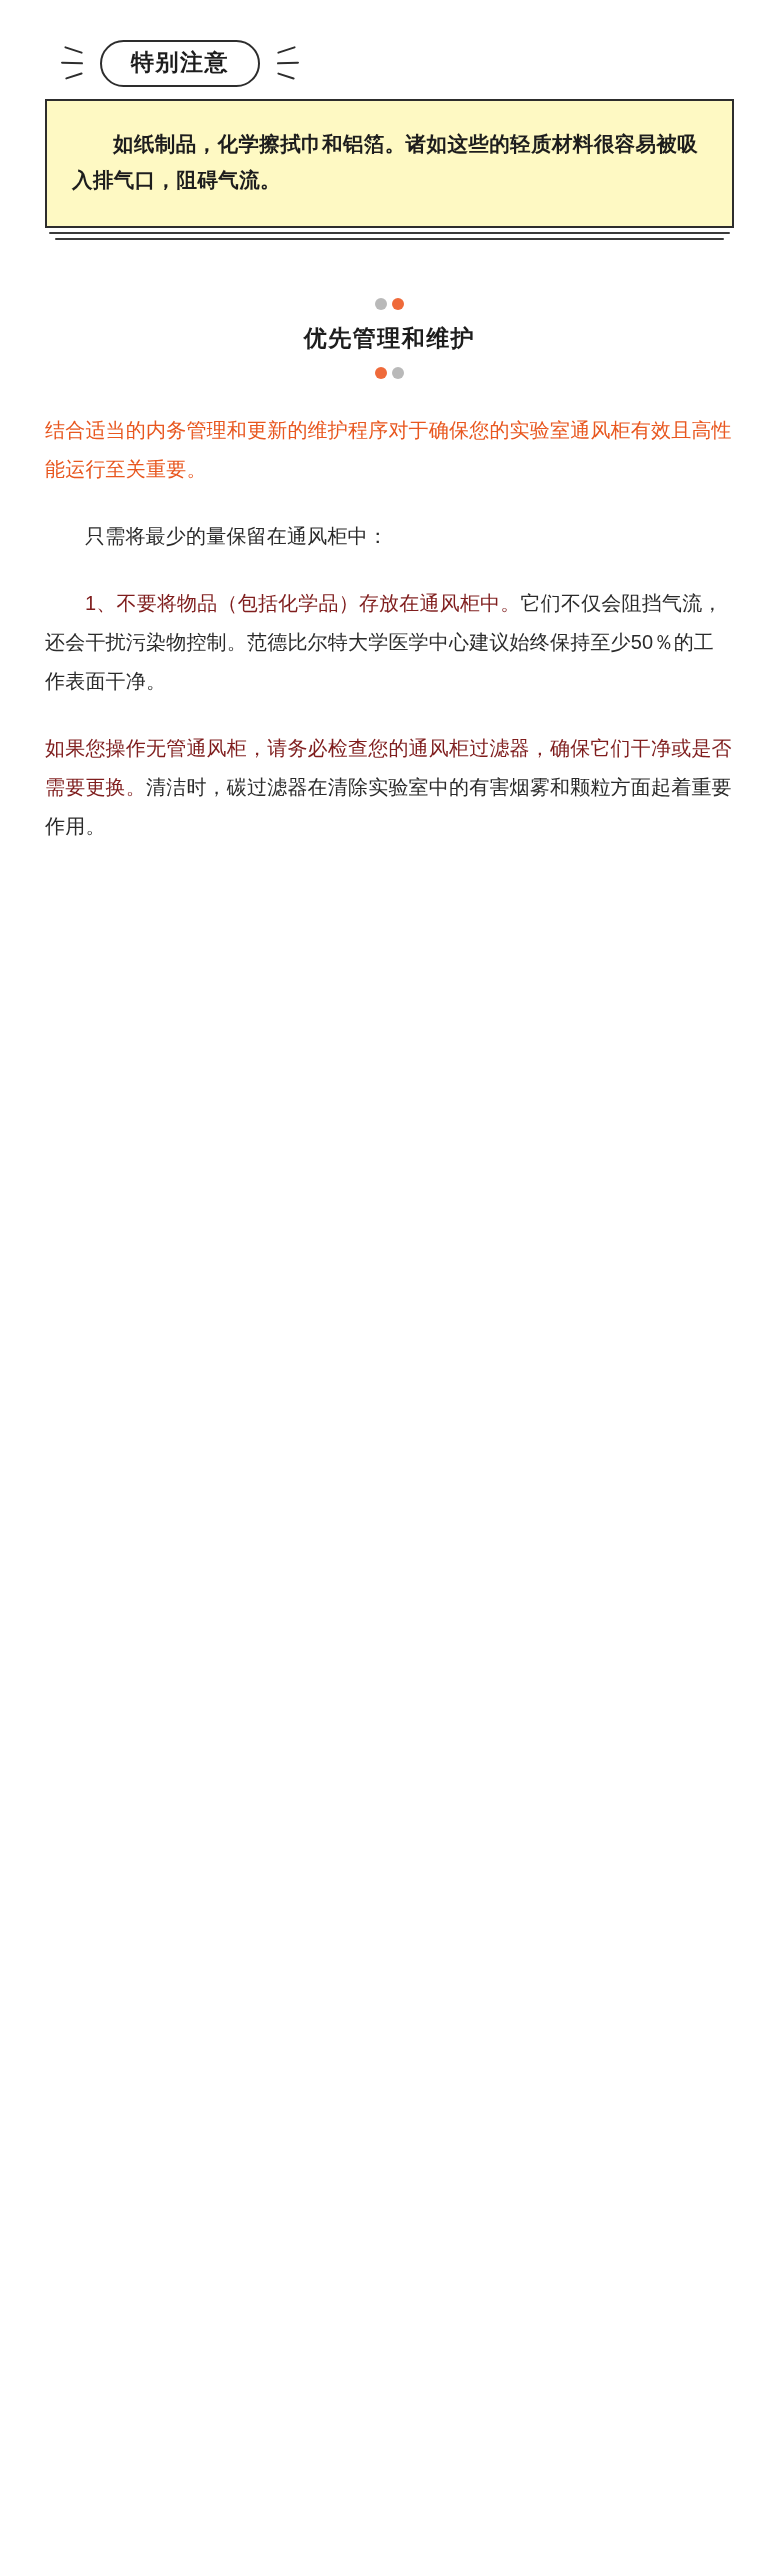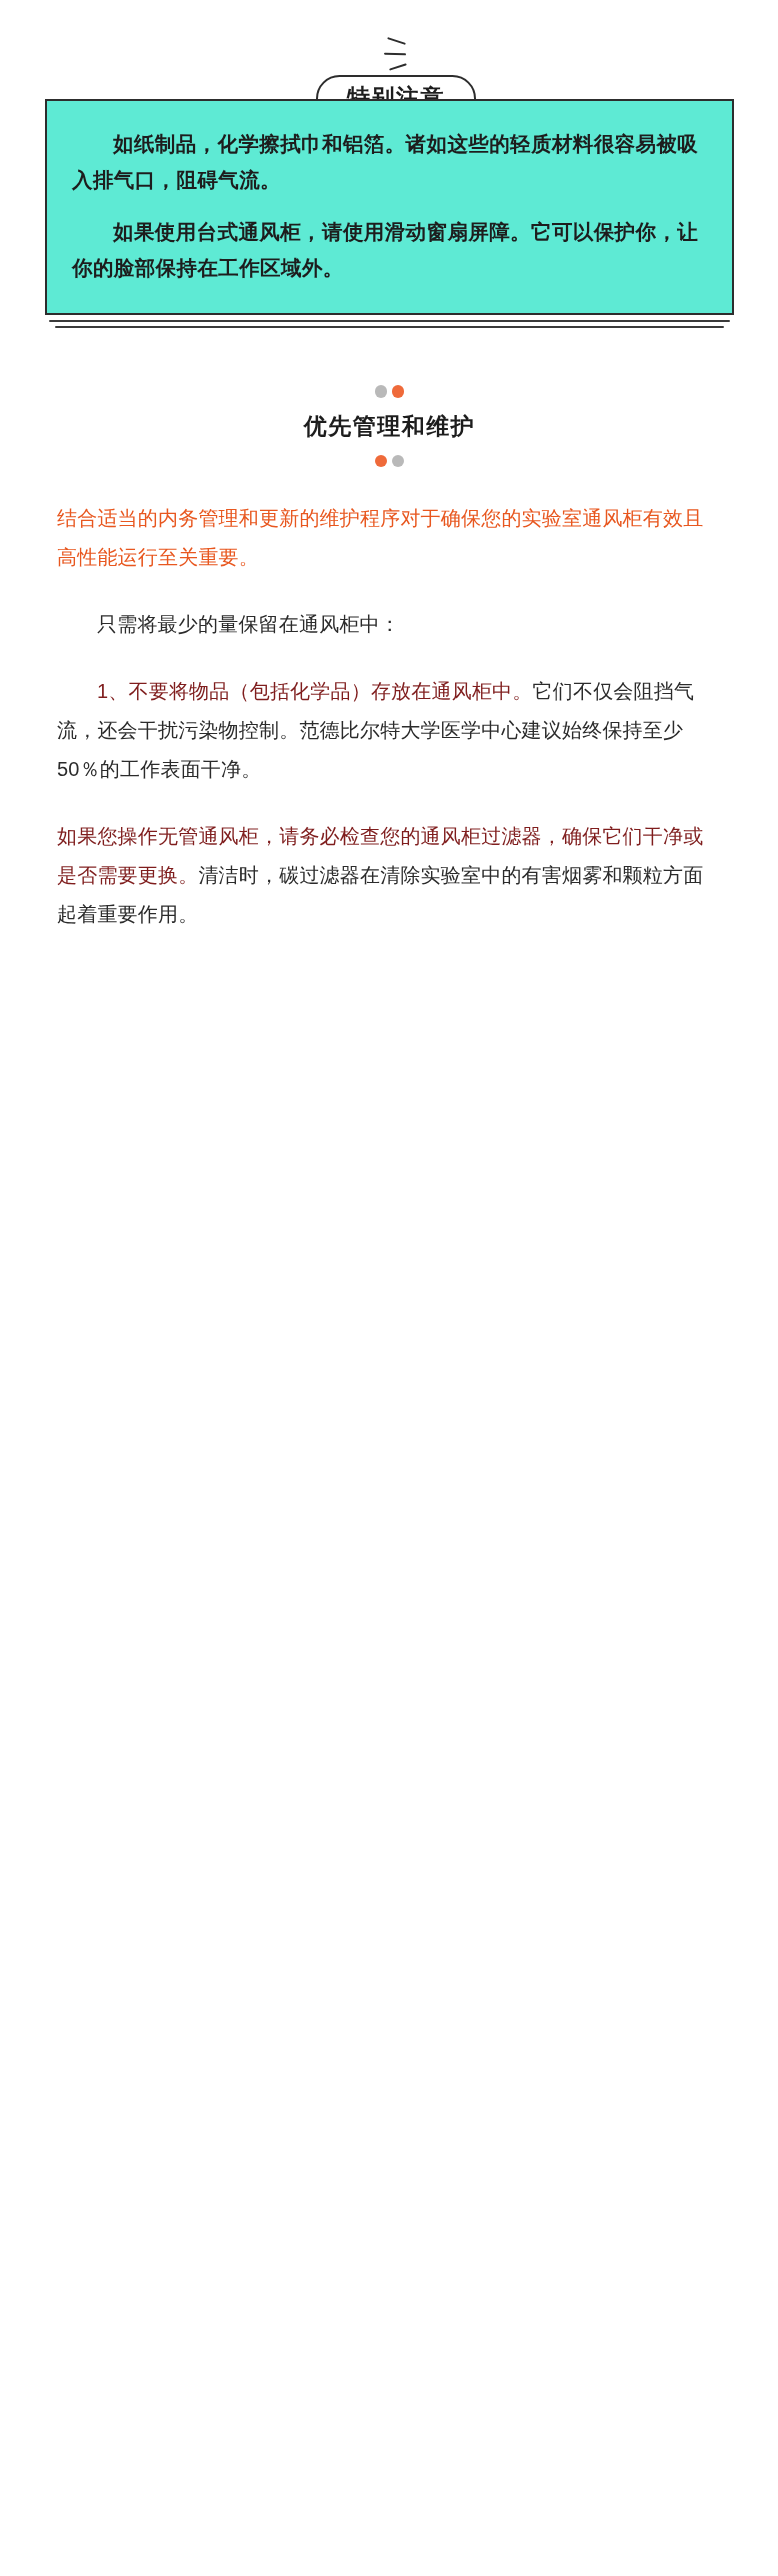--- a/index.html
+++ b/index.html
@@ -23,23 +23,23 @@
   }
 
   
   .notice-wrap {
     position: relative;
     margin: 34px 45px 0 45px;
   }
   .notice-head {
     display: flex;
     align-items: center;
+    gap: 13px;
     margin-left: 13px;
     height: 59px;
-    flex-direction: column;
   }
   .dash-left, .dash-right {
     position: relative;
     width: 29px;
     height: 41px;
     flex: 0 0 auto;
   }
   .dash-left i, .dash-right i {
     position: absolute;
     display: block;
@@ -85,21 +85,21 @@
     position: absolute;
     left: 10.2px; right: 10.2px;
     bottom: -12.4px;
     height: 2.2px;
     background: #3a3a3a;
     border-radius: 1.5px;
   }
   .notice-box {
     position: relative;
     border: 2.2px solid #2d2d2d;
-    background: #5eead4;
+    background: #fef9c3;
     padding: 25px 25px 28px 25px;
     z-index: 2;
   }
   .notice-box p {
     margin: 0;
     font-size: 20.5px;
     line-height: 1.75;
     font-weight: bold;
     color: #1d1d1d;
     letter-spacing: 0.4px;
@@ -131,21 +131,21 @@
   .section-title {
     font-size: 23px;
     font-weight: bold;
     letter-spacing: 1.5px;
     color: #1d1d1d;
     white-space: nowrap;
   }
 
   
   .body {
-    margin: 0 57px;
+    margin: 0 45px;
   }
   .body p {
     margin: 0 0 28px 0;
     font-size: 20px;
     line-height: 1.95;
     color: #2b2b2b;
     letter-spacing: 0.2px;
   }
   .body p.indent { text-indent: 2em; }
   .hl {
@@ -170,21 +170,20 @@
       <span class="dash-right">
         <i></i>
           <i></i>
           <i></i>
       </span>
     </div>
 
     <div class="notice-box-outer">
       <div class="notice-box">
         <p>如纸制品，化学擦拭巾和铝箔。诸如这些的轻质材料很容易被吸入排气口，阻碍气流。</p>
-        <p>如果使用台式通风柜，请使用滑动窗扇屏障。它可以保护你，让你的脸部保持在工作区域外。</p>
       </div>
     </div>
   </div>
 
   <div class="section-head">
     <span class="dots">
       <span class="dot grey"></span>
         <span class="dot orange"></span>
     </span>
     <span class="section-title">优先管理和维护</span>

